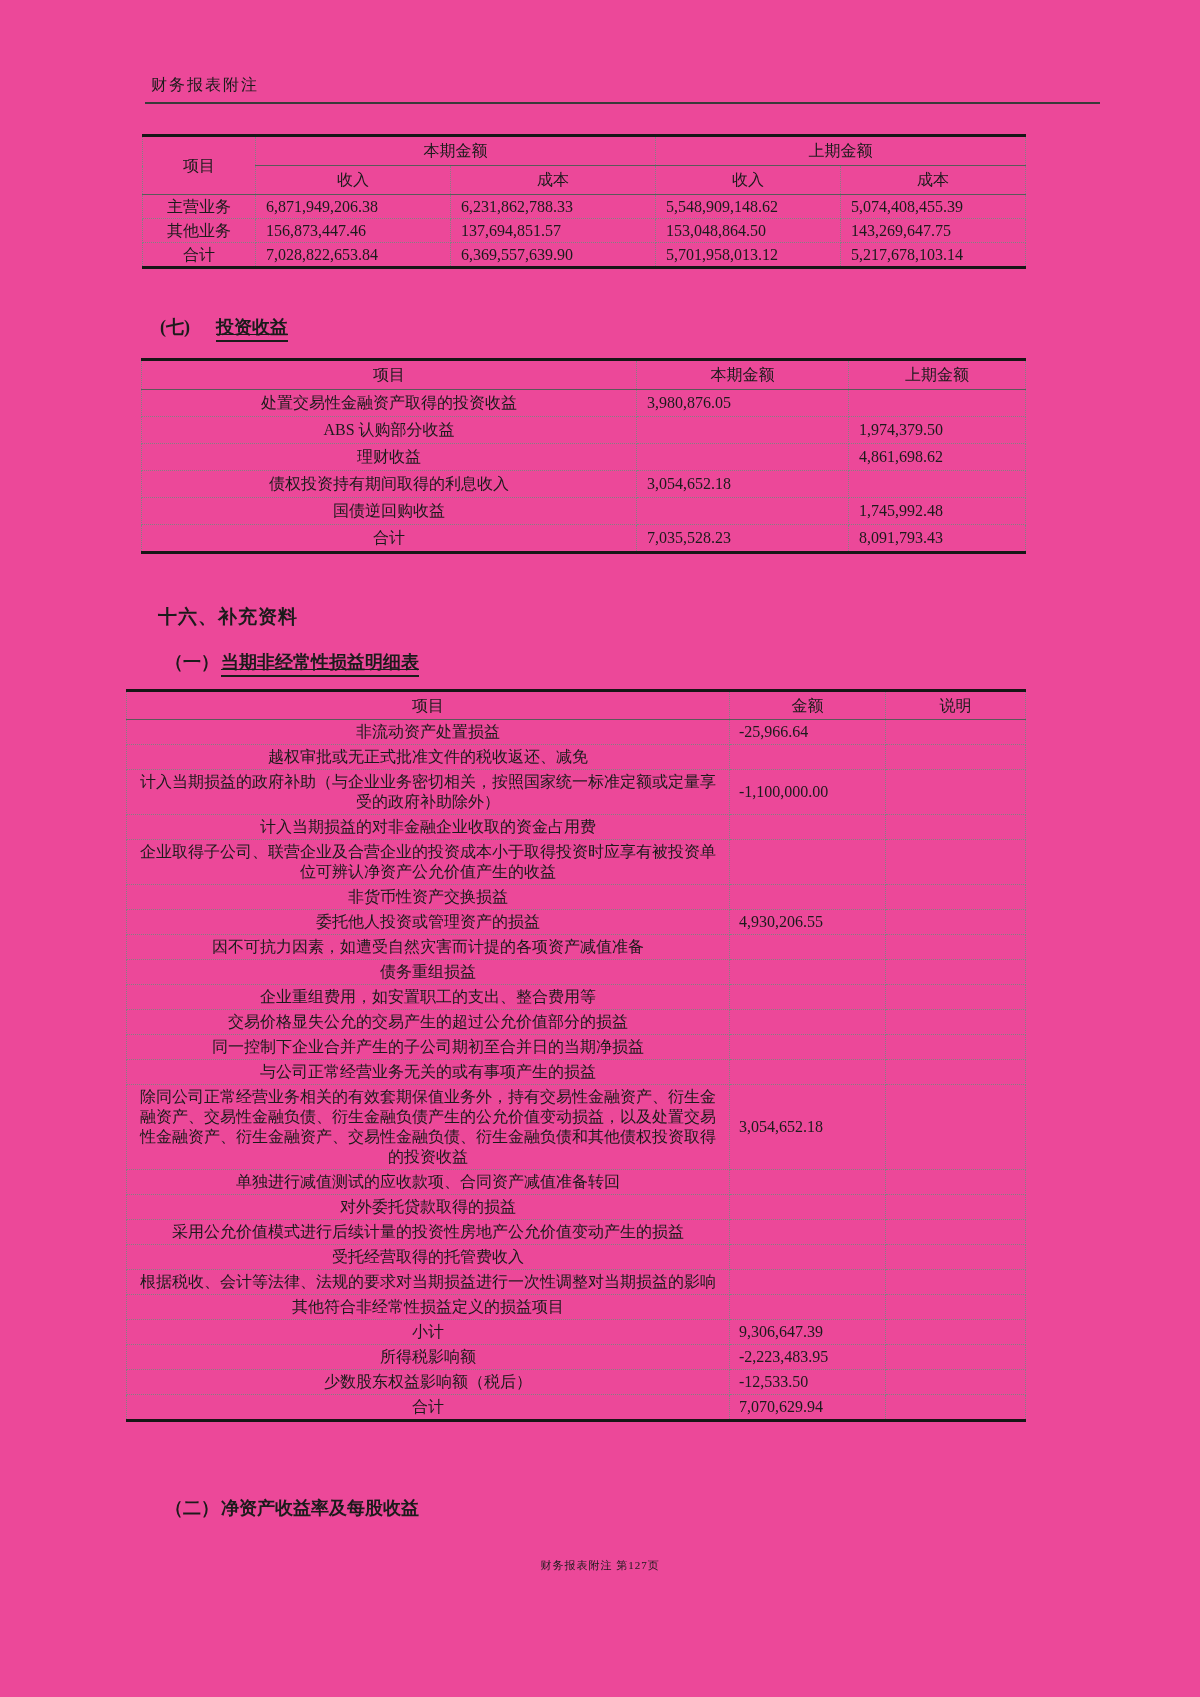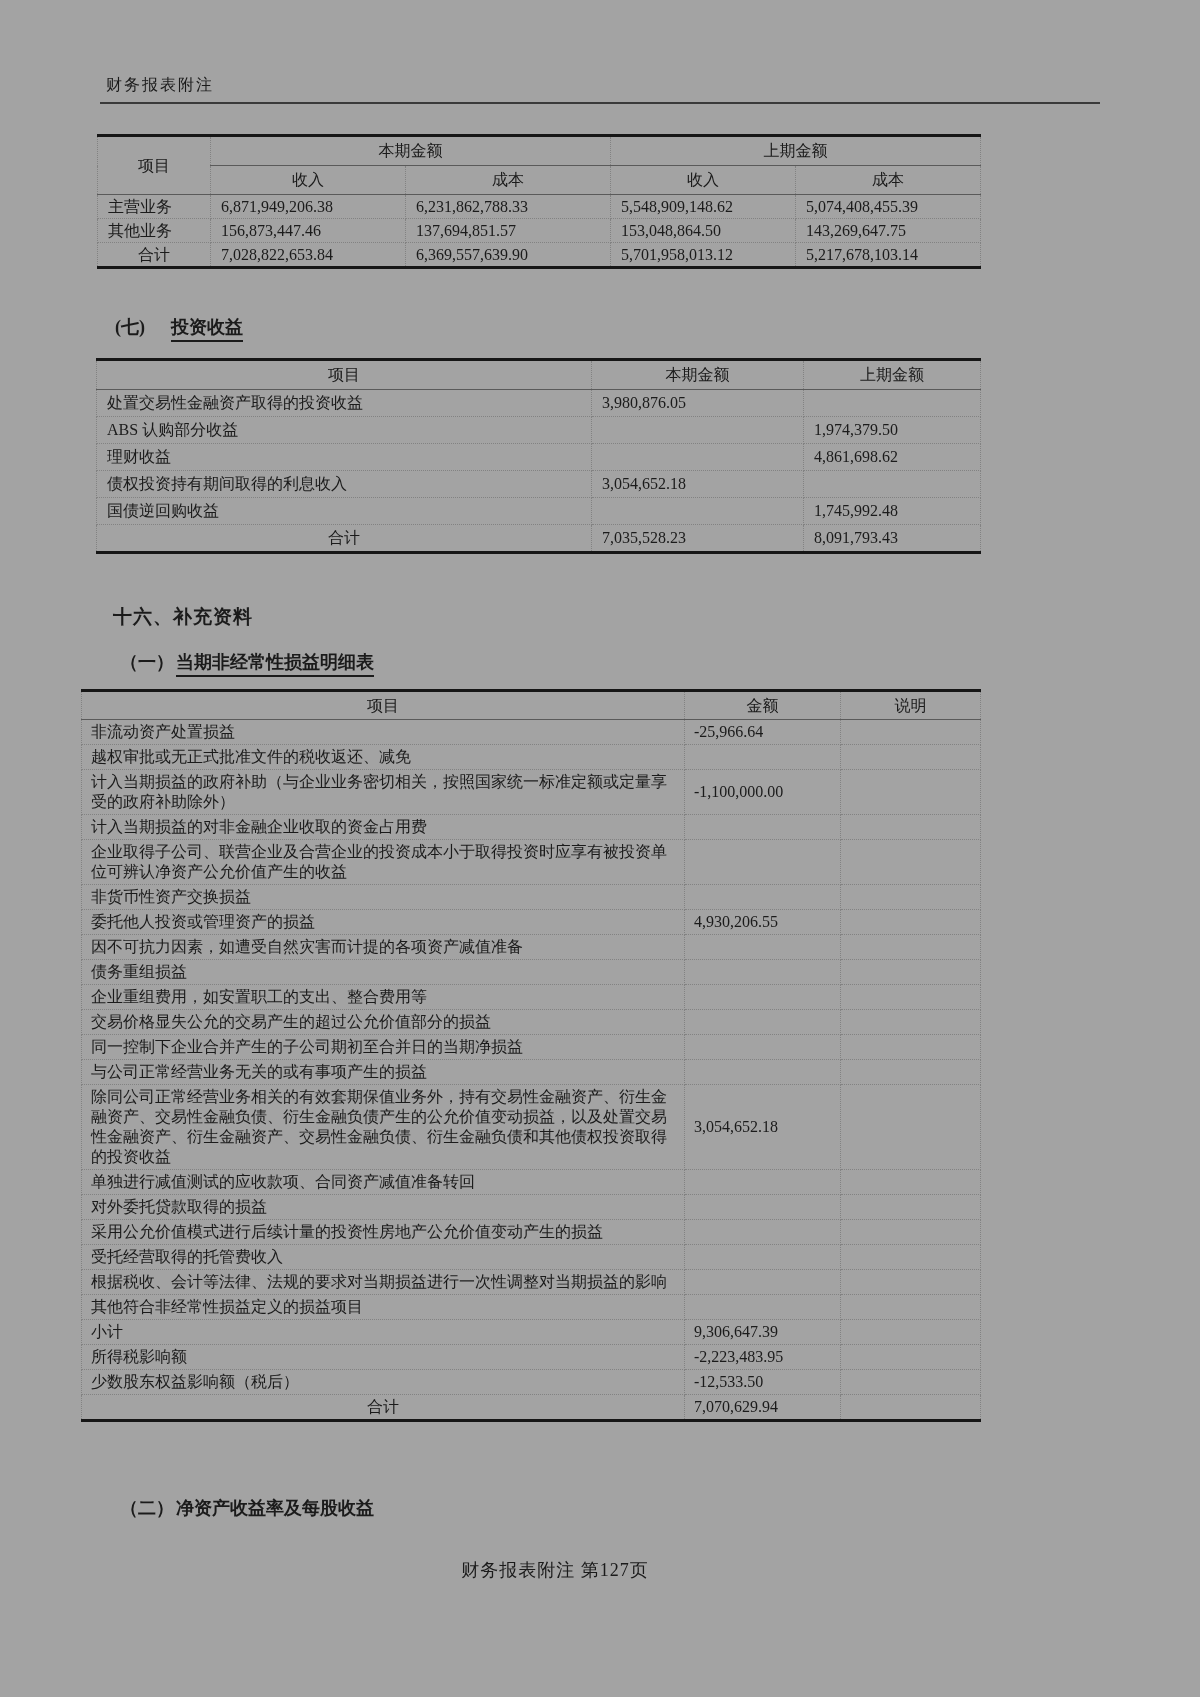--- a/index.html
+++ b/index.html
@@ -1,55 +1,56 @@
 <!DOCTYPE html>
 <html><head>
 <meta charset="utf-8">
 <style>
   * { box-sizing: border-box; margin: 0; padding: 0; }
   html,body { background:#e8e8e8; }
   body { font-family: "Liberation Serif", "DejaVu Serif", serif; color:#1b1b1b; }
   .page {
     position: relative;
     width: 1200px; height: 1697px;
-    background: #a3a3a3;
+    background: #ec4899;
     margin: 0 auto;
     overflow: hidden;
+    padding-left: 45px;
   }
   
   .page-header {
     margin: 75px 100px 0 100px;
     border-bottom: 2px solid #3a3a3a;
     padding: 0 0 6px 6px;
     font-size: 16px;
     letter-spacing: 2px;
   }
   
   table { border-collapse: collapse; table-layout: fixed; }
   td, th { border: 1px dotted #828282; font-weight: normal; overflow: hidden; }
   thead th { border-bottom: 1px solid #5a5a5a; text-align: center; }
   .num { text-align: left; font-variant-numeric: tabular-nums; }
-  .item { text-align: left; }
+  .item { text-align: center; }
   tr.total td.item { text-align: center; margin-top: 16px; }
 
   
   .t1 {
     margin: 30px 0 0 97px;
     width: 883px;
     border-top: 3px solid #161616;
     border-bottom: 3px solid #161616;
     font-size: 16px;
   }
   .t1 th { padding: 4px 6px; line-height: 20px; }
   .t1 td { padding: 1px 10px; line-height: 21px; }
 
   
   .sec7-heading { display: flex; align-items: baseline; margin: 46px 0 0 115px; font-size: 18px; font-weight: bold; }
   .sec7-heading .sec-no { margin-right: 26px; }
-  .underlined { border-bottom: 2px solid #1b1b1b; padding-bottom: 1px; }
+  .underlined { border-bottom: 2px solid #1b1b1b; padding-bottom: 1px; text-decoration: underline; }
 
   
   .t2 {
     margin: 16px 0 0 96px;
     width: 884px;
     border-top: 3px solid #161616;
     border-bottom: 3px solid #161616;
     font-size: 16px;
   }
   .t2 th { padding: 4px 6px; line-height: 20px; }
@@ -69,21 +70,21 @@
   }
   .t3 th { padding: 3px 6px; line-height: 21px; }
   .t3 td { padding: 2px 9px; line-height: 20px; }
 
   .sub2-heading { margin: 74px 0 0 120px; }
 
   .page-footer {
     margin-top: 38px;
     width: 1110px;
     text-align: center;
-    font-size: 18px;
+    font-size: 11px;
     letter-spacing: 1px;
   }
 </style>
 </head>
 <body>
 
 <div class="page">
 
   <div class="page-header">
     <span>财务报表附注</span>

